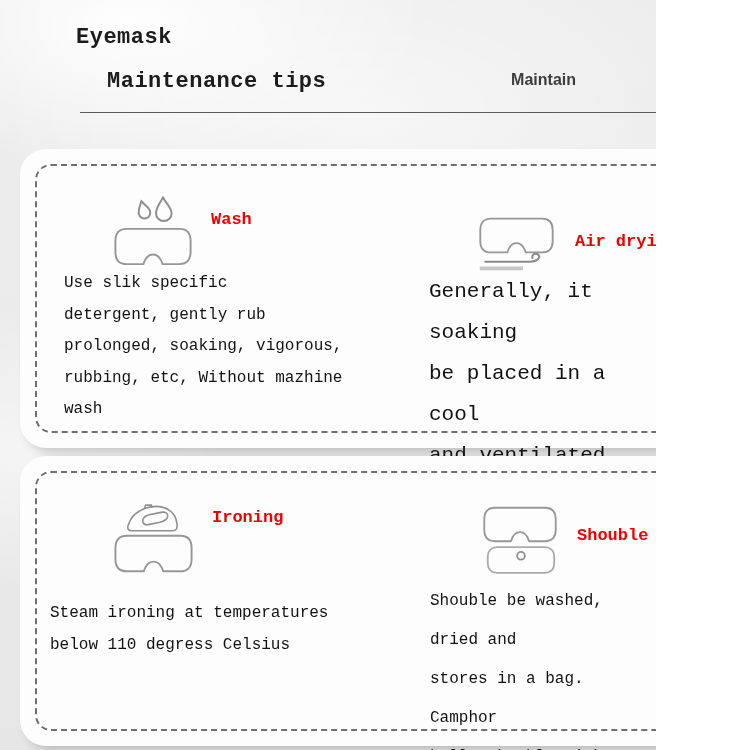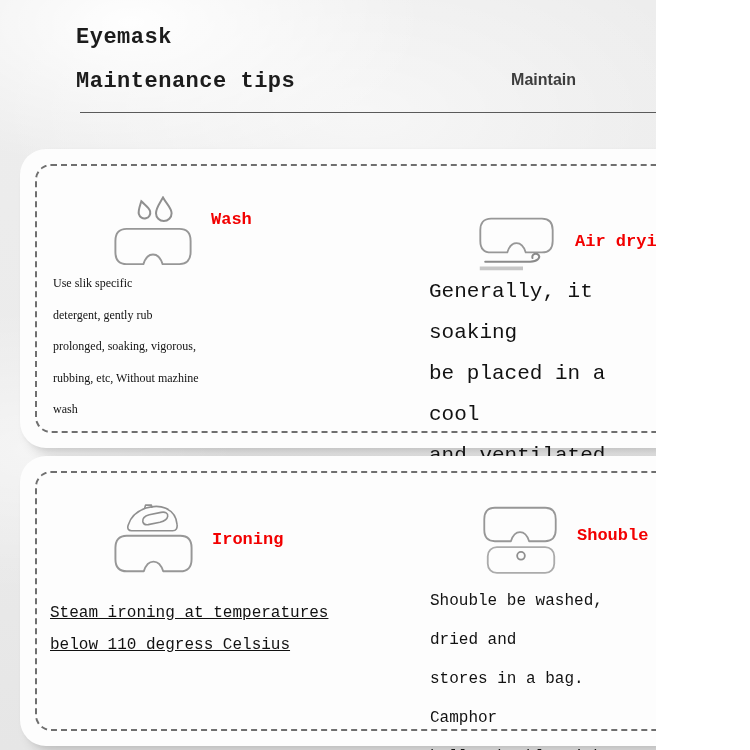--- a/index.html
+++ b/index.html
@@ -15,21 +15,21 @@
       linear-gradient(180deg,#ededed 0%,#ebebeb 55%,#e6e6e6 100%);
   }
   .abs{position:absolute;}
   
   .title-line{
     left:76px;
     font-size:22px;font-weight:600;color:#1c1c1c;letter-spacing:.5px;
     white-space:nowrap;
   }
   .title-1{top:25px;}
-  .title-2{top:69px;}
+  .title-2{top:69px;margin-left:31px;}
   .maintain{
     top:71px;right:80px;
     font-family:"Liberation Sans","DejaVu Sans",sans-serif;
     font-size:16px;font-weight:700;color:#3d3d3d;margin-left:32px;
   }
   .divider{
     top:112px;left:80px;width:590px;height:0;
     border-top:1px solid #5a5a5a;
   }
   
@@ -45,29 +45,29 @@
     position:absolute;inset:15px;
     border:2px dashed #6f6f6f;
     border-radius:16px;
   }
   
   .sec-label{
     font-size:17px;font-weight:700;color:#f20000;white-space:nowrap;
   }
   .lbl-wash{left:211px;top:210px;}
   .lbl-air{left:575px;top:232px;}
-  .lbl-iron{left:212px;top:530px;}
+  .lbl-iron{left:212px;top:508px;}
   .lbl-storage{left:577px;top:526px;}
   
   .sec-text{
     color:#121212;white-space:pre-line;
   }
-  .txt-wash{left:53px;top:268px;font-size:12px;line-height:31.5px;font-family:Liberation Serif, serif;}
+  .txt-wash{left:64px;top:268px;font-size:16px;line-height:31.5px;}
   .txt-air{left:429px;top:271px;font-size:21px;line-height:41px;}
-  .txt-iron{left:50px;top:598px;font-size:16px;line-height:31.5px;text-decoration:underline;}
+  .txt-iron{left:50px;top:598px;font-size:16px;line-height:31.5px;}
   .txt-storage{left:430px;top:582px;font-size:16px;line-height:39px;}
   
   .icon svg{display:block;width:100%;height:100%;}
   .ic-drops{left:134px;top:196px;width:40px;height:28px;}
   .ic-mask-wash{left:113px;top:226px;width:80px;height:41px;}
   .ic-mask-air{left:478px;top:216px;width:77px;height:39px;}
   .ic-wind{left:478px;top:253px;width:72px;height:20px;}
   .ic-iron{left:126px;top:503px;width:54px;height:31px;}
   .ic-mask-iron{left:113px;top:533px;width:81px;height:41px;}
   .ic-mask-storage{left:482px;top:505px;width:76px;height:39px;}

